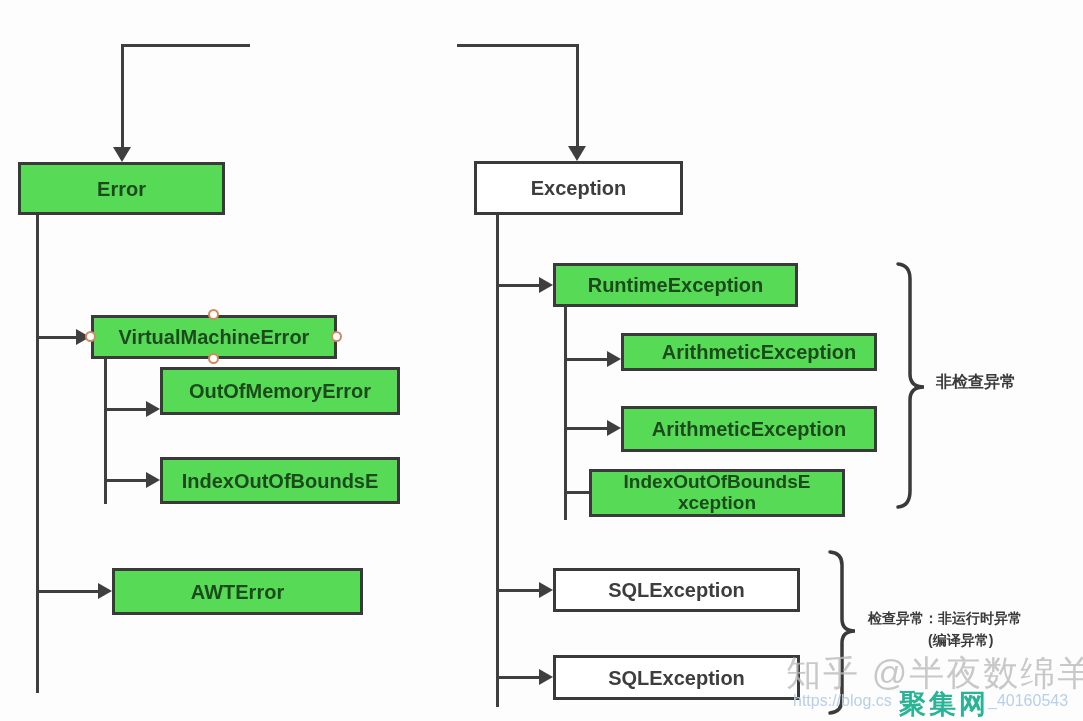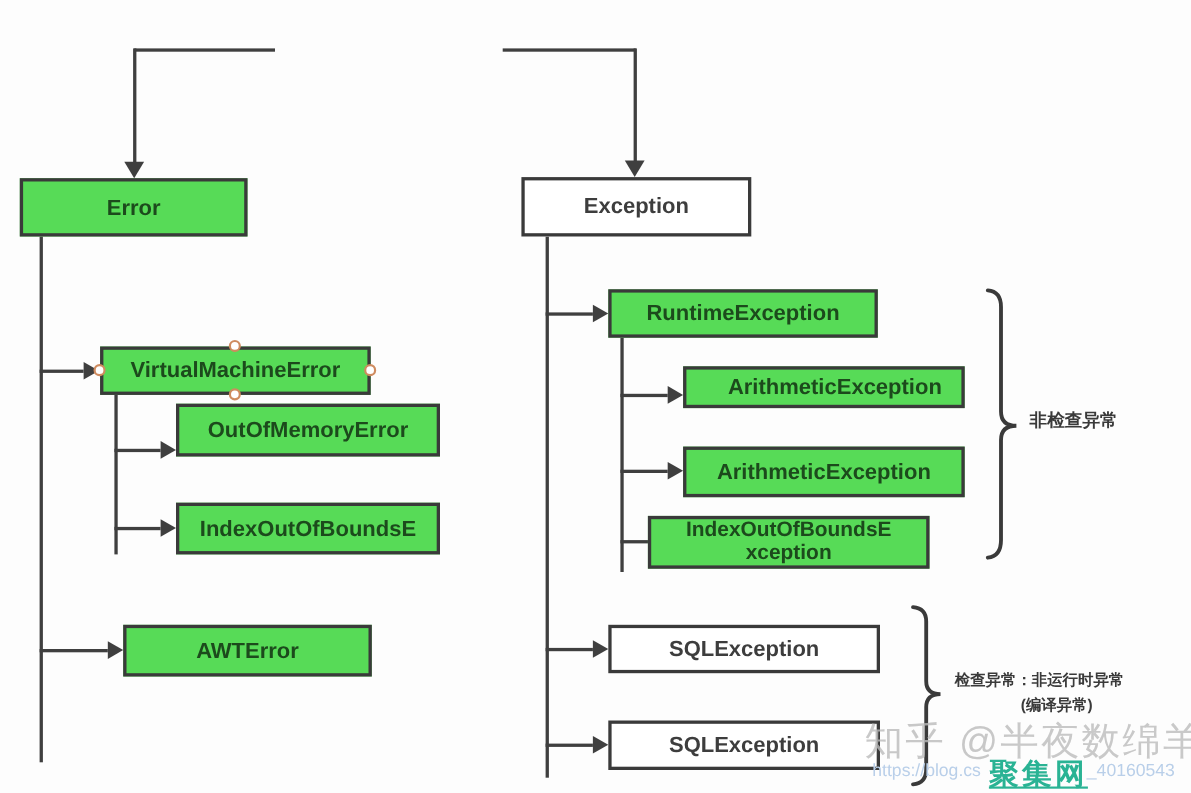--- a/index.html
+++ b/index.html
@@ -38,21 +38,21 @@
     background:#fff;border:2px solid var(--handle-border);box-sizing:border-box;z-index:5;}
   .brace{position:absolute;}
   .brace path{stroke:var(--anno-color);stroke-width:3.5;fill:none;stroke-linecap:round;}
   .anno{position:absolute;font-weight:700;color:var(--anno-color);white-space:nowrap;}
   .anno.big{font-size:16px;}
   .anno.small{font-size:14px;}
   .wm-zhihu{position:absolute;font-size:35px;color:var(--zhihu-gray);opacity:.8;
     letter-spacing:2px;white-space:nowrap;z-index:50;}
   .wm-url{position:absolute;font-size:16px;color:var(--url-blue);white-space:nowrap;z-index:40;}
   .wm-juji{position:absolute;font-size:27px;font-weight:700;color:var(--juji-teal);
-    letter-spacing:3px;white-space:nowrap;z-index:60;text-decoration:underline;}
+    letter-spacing:3px;white-space:nowrap;z-index:60;}
 </style>
 </head>
 <body>
 
 <div id="canvas">
 
   <div class="hline" style="left:122px;top:44px;width:128px;"></div>
   <div class="vline" style="left:121px;top:44px;height:104px;"></div>
   <div class="arrow-down" style="left:113px;top:147px;"></div>
 
@@ -93,21 +93,21 @@
 
   <div class="node white" style="left:474px;top:161px;width:209px;height:54px;">Exception</div>
 
   <div class="handle" style="left:208px;top:309px;"></div>
   <div class="handle" style="left:208px;top:353px;"></div>
   <div class="handle" style="left:85px;top:331px;"></div>
   <div class="handle" style="left:331px;top:331px;"></div>
 
   <div class="node green" style="left:160px;top:367px;width:240px;height:48px;">OutOfMemoryError</div>
   <div class="node green" style="left:160px;top:457px;width:240px;height:47px;">IndexOutOfBoundsE</div>
-  <div class="node green" style="left:112px;top:568px;width:226px;height:47px;">AWTError</div>
+  <div class="node green" style="left:112px;top:568px;width:251px;height:47px;">AWTError</div>
 
   <div class="node green" style="left:553px;top:263px;width:245px;height:44px;">RuntimeException</div>
   <div class="node green" style="left:621px;top:333px;width:256px;height:38px;padding-left:20px;">ArithmeticException</div>
   <div class="node green" style="left:621px;top:406px;width:256px;height:46px;">ArithmeticException</div>
   <div class="node green" style="left:589px;top:469px;width:256px;height:48px;font-size:19px;">IndexOutOfBoundsE
 xception</div>
   <div class="node white" style="left:553px;top:568px;width:247px;height:44px;">SQLException</div>
   <div class="node white" style="left:553px;top:655px;width:247px;height:45px;">SQLException</div>
 
   <svg class="brace" style="left:895px;top:261px;" width="38" height="250" viewBox="0 0 38 250">

